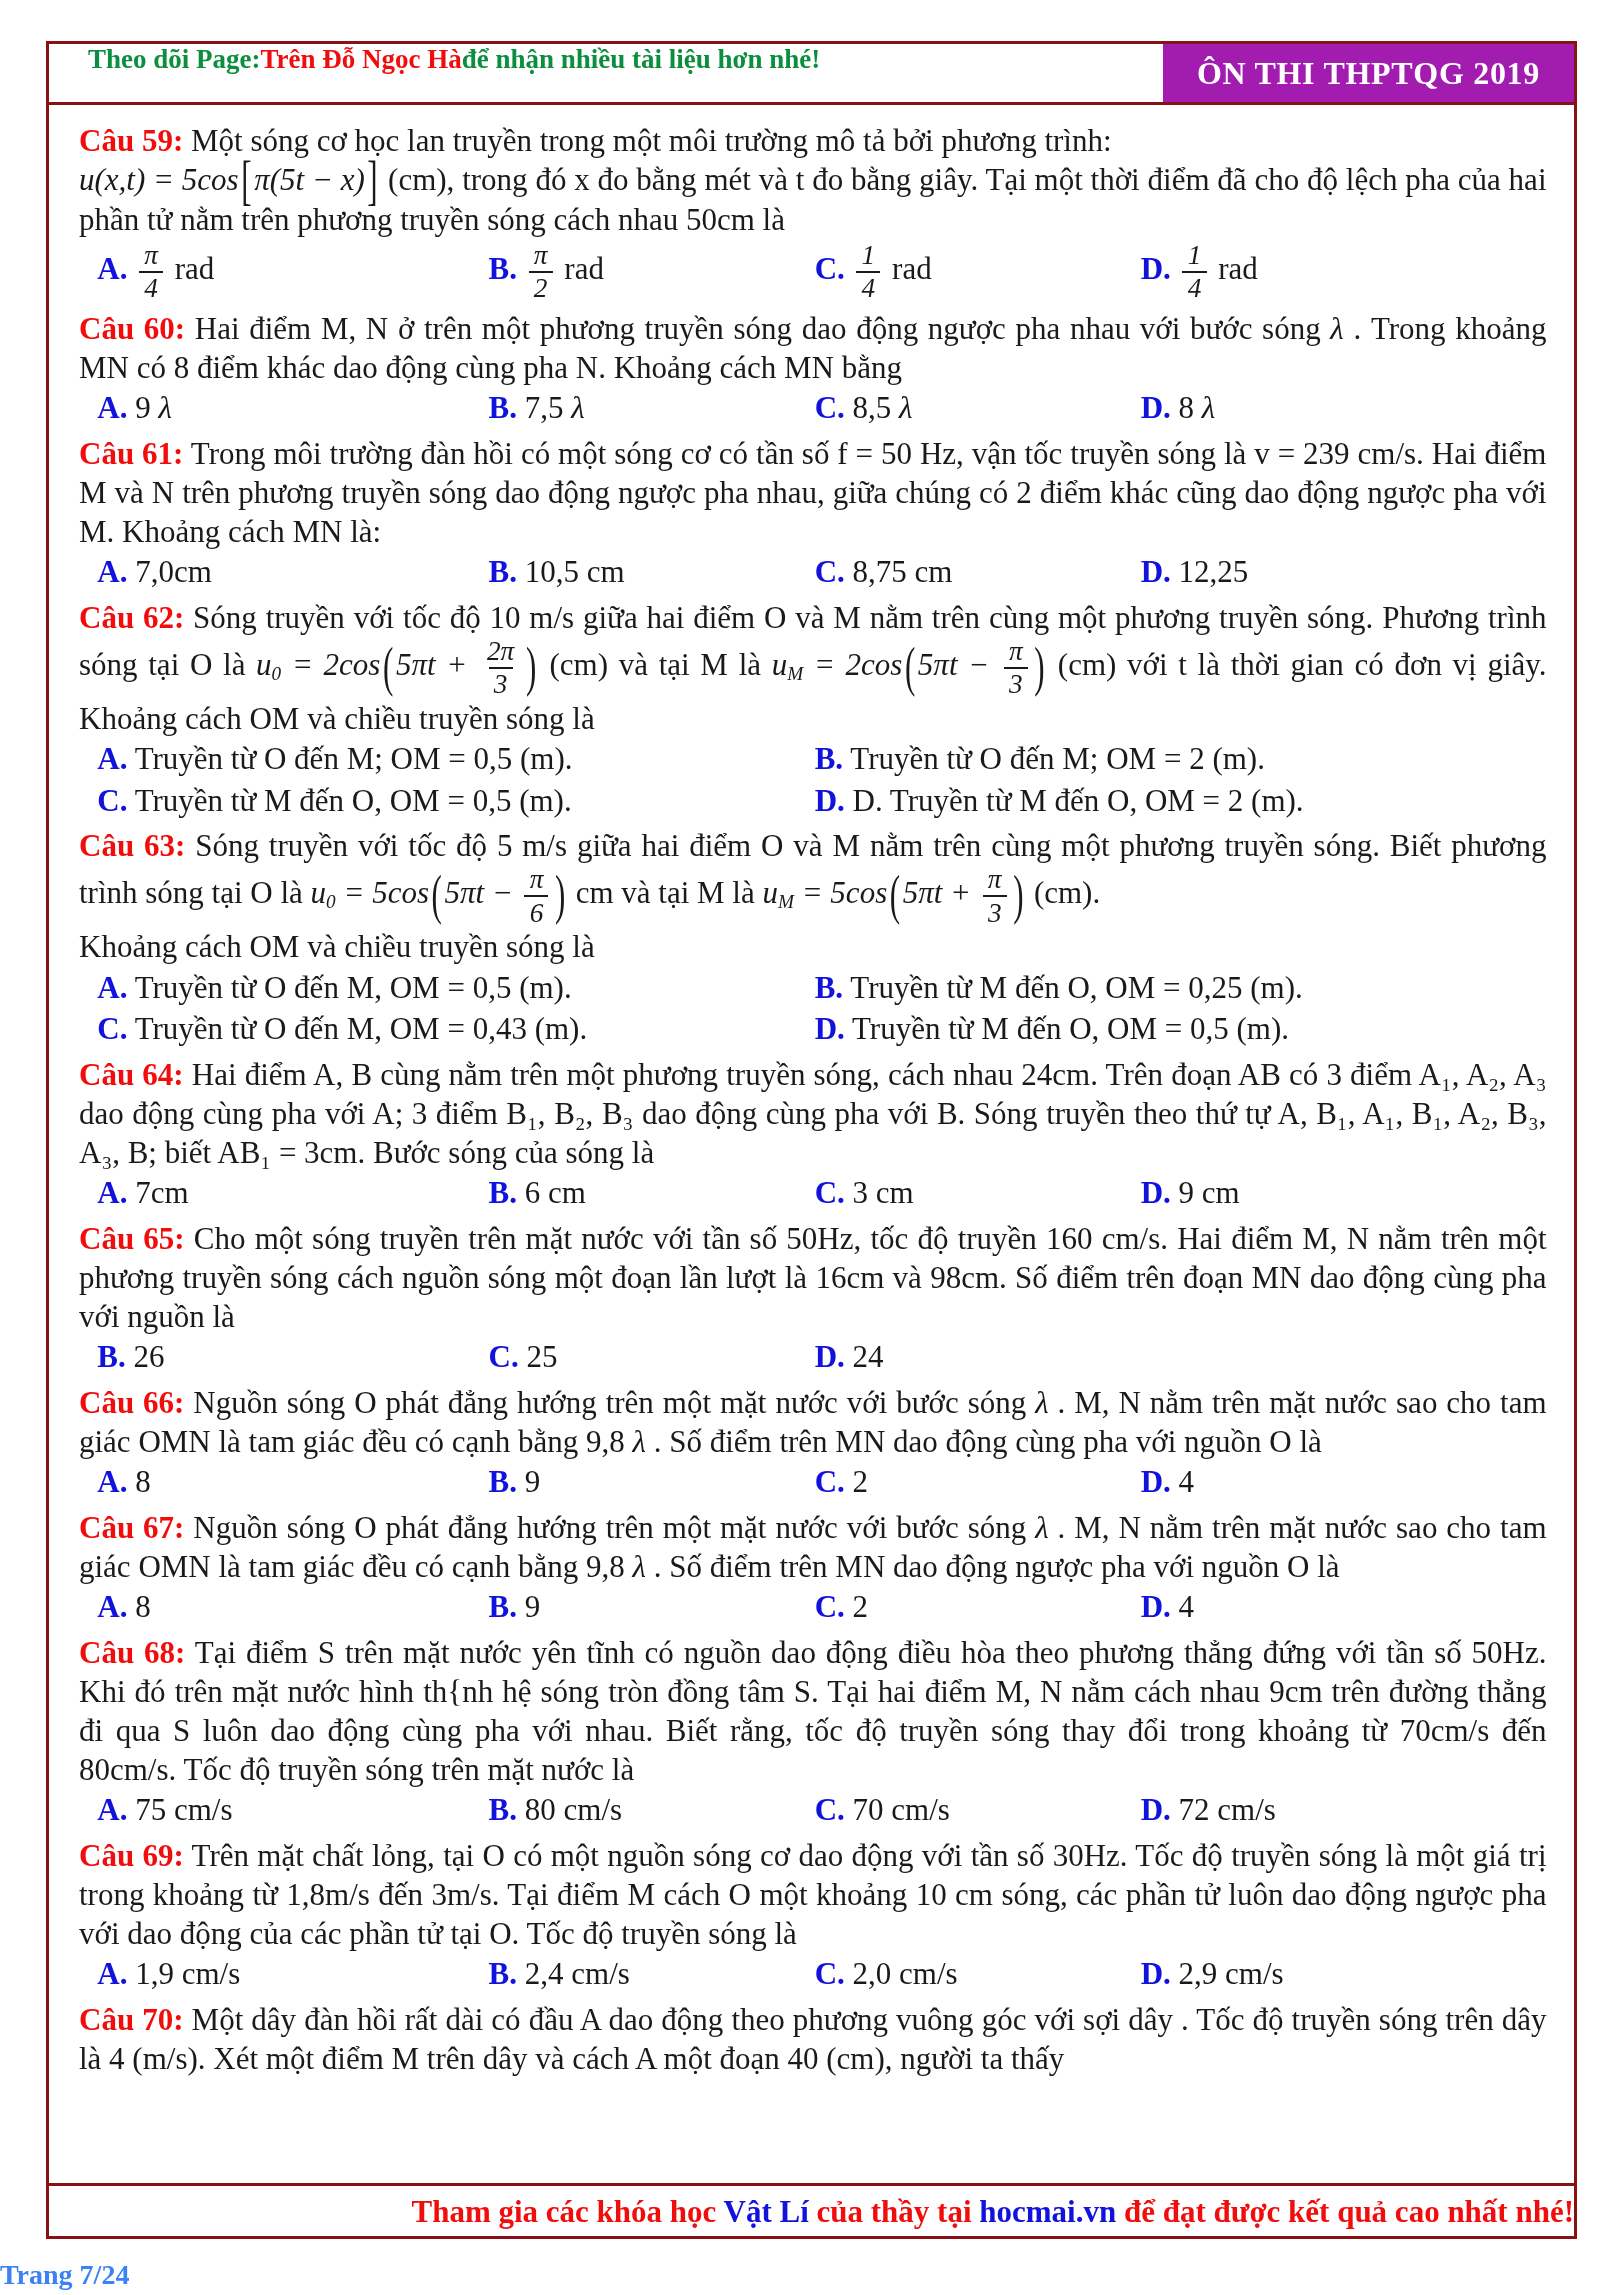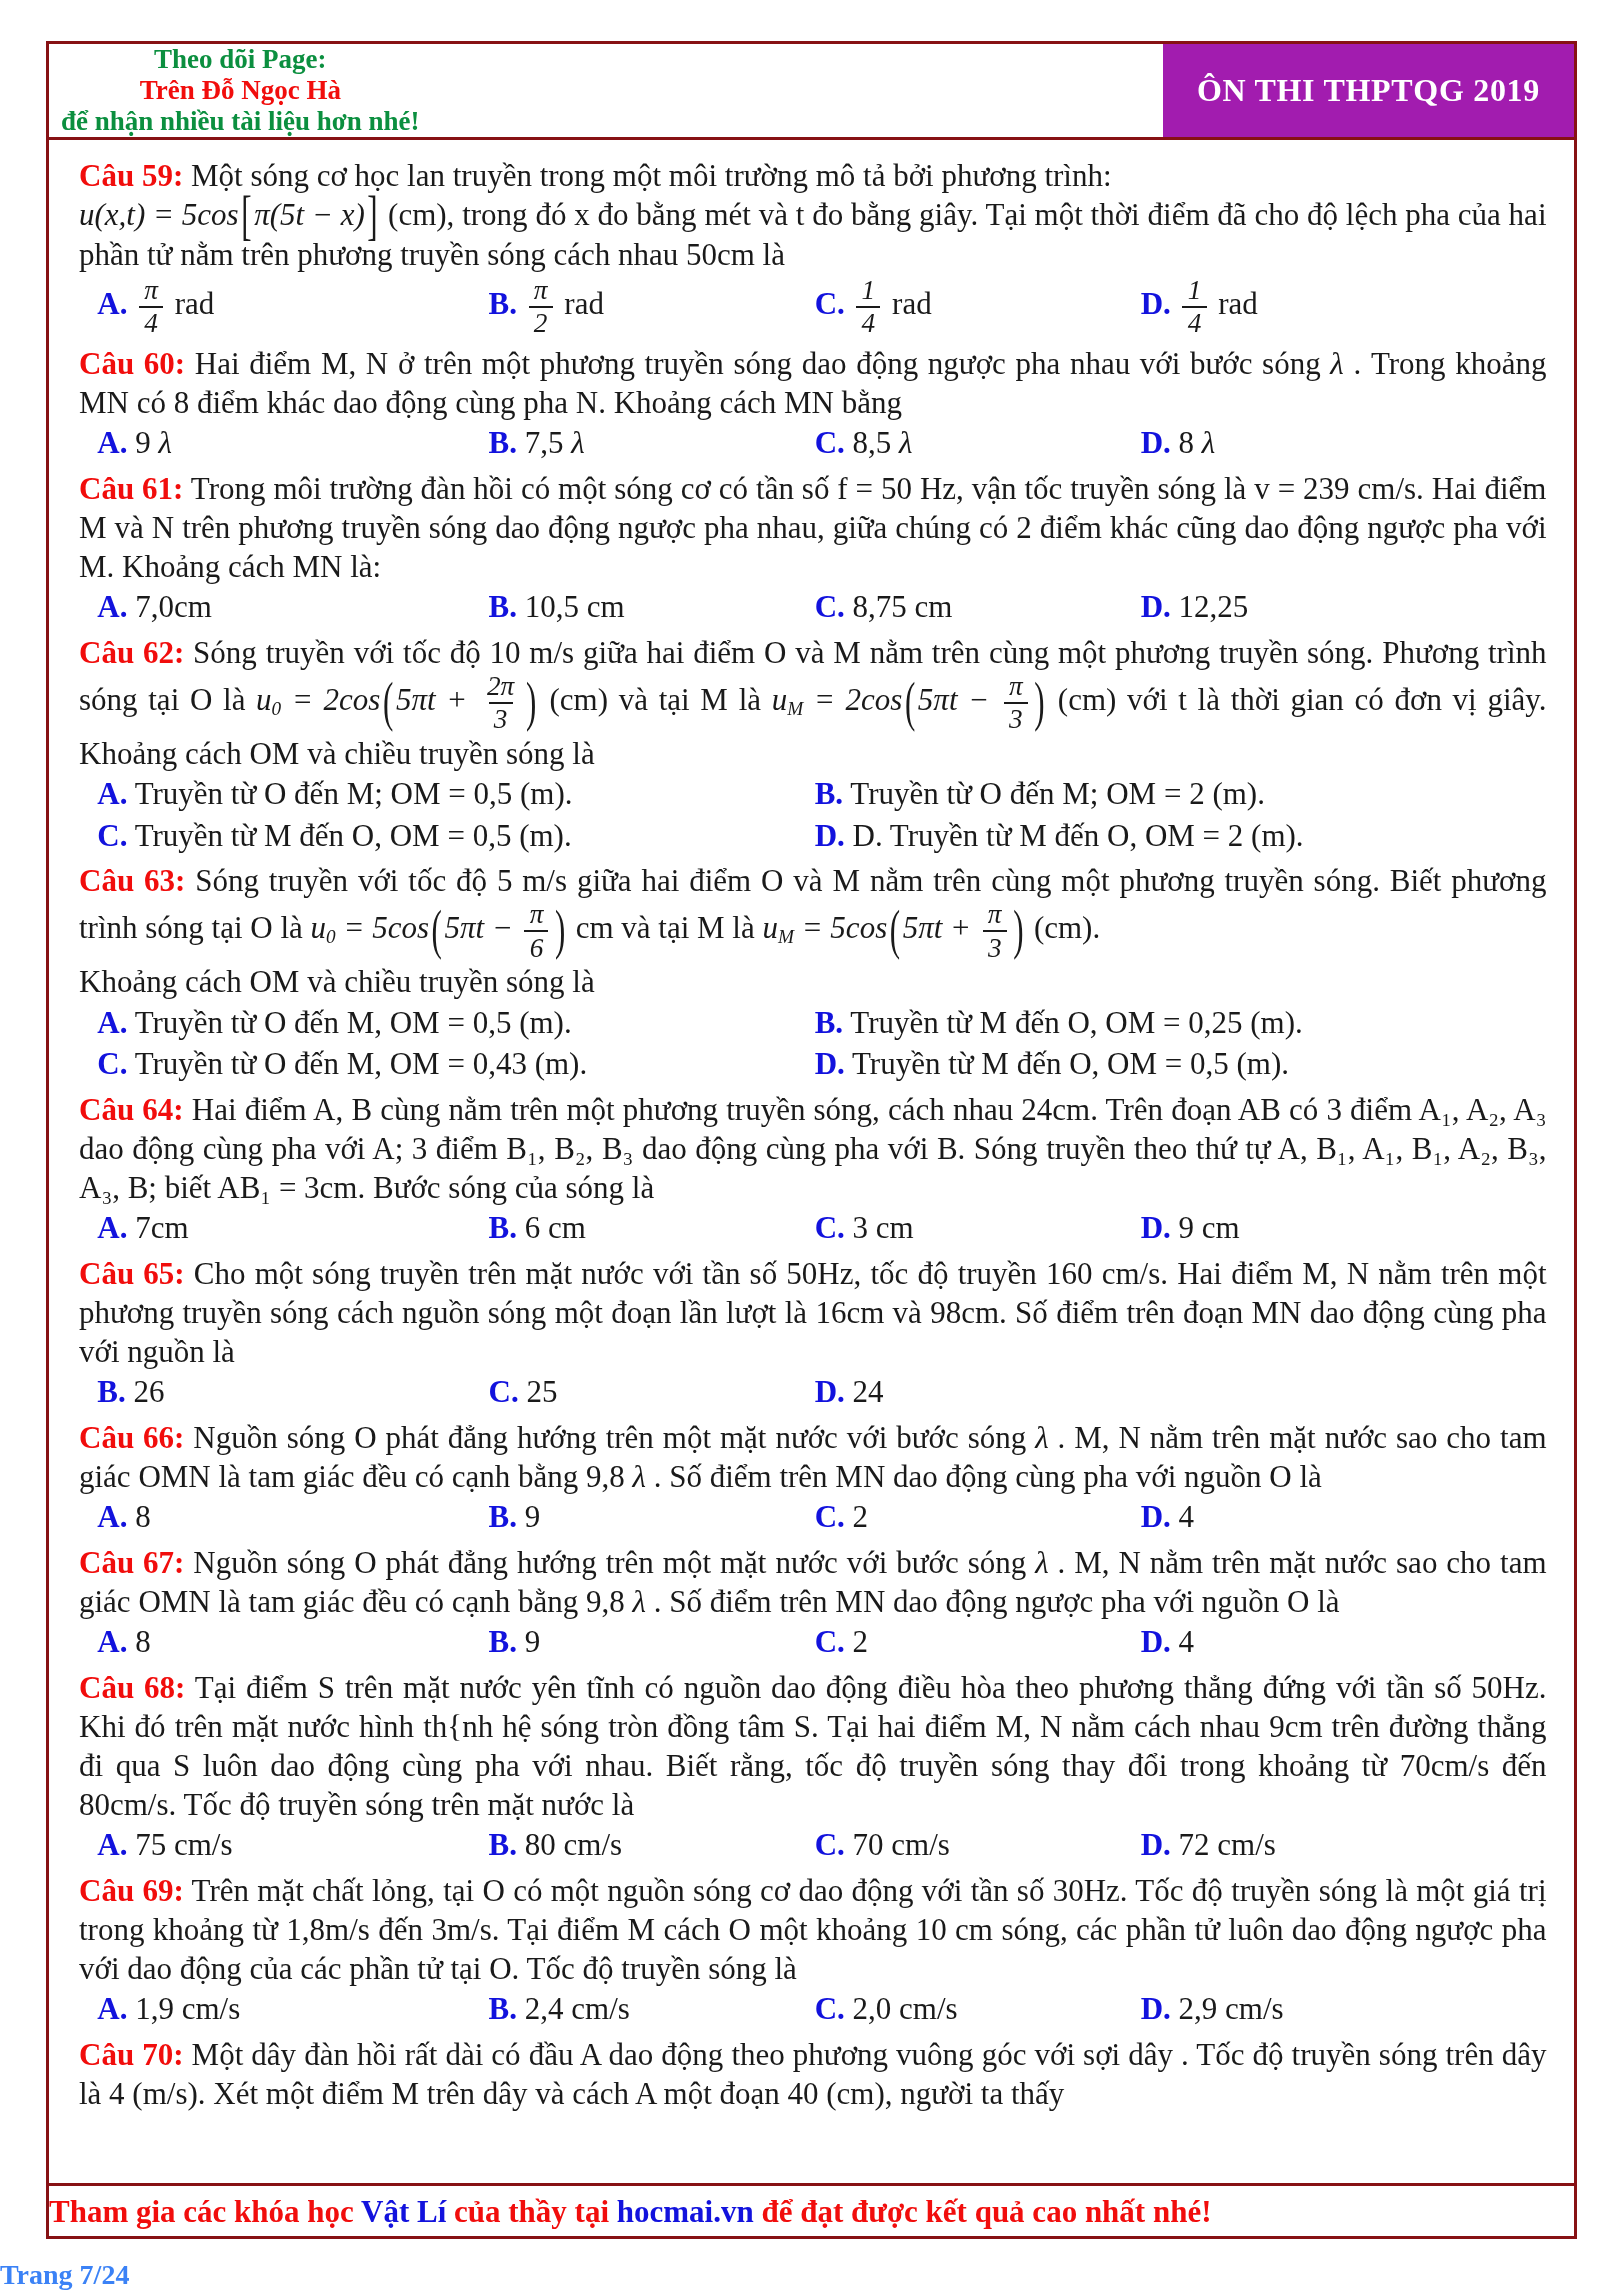--- a/index.html
+++ b/index.html
@@ -10,21 +10,21 @@
   }
   .frame{
     position:absolute;left:46px;right:46px;top:41px;bottom:56px;
     border:3.3px solid #871114;display:flex;flex-direction:column;
   }
   
   .hdr{
     flex:0 0 58px;display:flex;align-items:stretch;justify-content:space-between;
     border-bottom:3.3px solid #871114;
   }
-  .hdr-left{display:flex;align-items:center;padding-left:12px;font-weight:700;font-size:27px;flex-direction:column;}
+  .hdr-left{display:flex;padding-left:39px;font-weight:700;font-size:27px;}
   .badge{
     background:#a21caf;color:#ffffff;font-weight:700;font-size:32px;
     display:flex;align-items:center;padding:0 34px;letter-spacing:0.7px;
   }
   .c-green{color:#0b8f3f;}
   .c-red{color:#f10d0c;}
   .c-blue{color:#1212dd;}
   
   .main{flex:1 1 auto;overflow:hidden;padding:15.7px 27.5px 0 30px;}
   .q{margin:0 0 5.2px 0;}
@@ -37,21 +37,21 @@
     display:inline-flex;flex-direction:column;align-items:center;
     vertical-align:middle;line-height:1.05;font-style:italic;margin:0 3.9px;font-size:0.88em;
   }
   .fn{padding:0 5.2px 1.3px;}
   .fd{border-top:2px solid currentColor;padding:1.3px 5.2px 0;}
   .opts4{display:grid;grid-template-columns:27% 22.5% 22.5% 28%;padding-left:18.3px;line-height:1.26;align-items:center;}
   .opts2{display:grid;grid-template-columns:49.5% 50.5%;padding-left:18.3px;line-height:1.26;}
   .opt{padding:1.3px 0;}
   .olabel{color:#1212dd;font-weight:700;}
   
-  .ftr{flex:0 0 auto;border-top:3.3px solid #871114;text-align:left;padding:7.9px 0 6.5px;}
+  .ftr{flex:0 0 auto;border-top:3.3px solid #871114;text-align:right;padding:7.9px 0 6.5px;}
   .ftr-msg{font-weight:700;font-size:31px;}
   .page-num{
     position:absolute;left:0;right:0;bottom:4px;text-align:left;
     font-weight:700;font-size:28px;color:#3b82f6;font-family:"Liberation Serif", serif;
   }
 </style>
 </head>
 <body>
 
 <div class="page">

